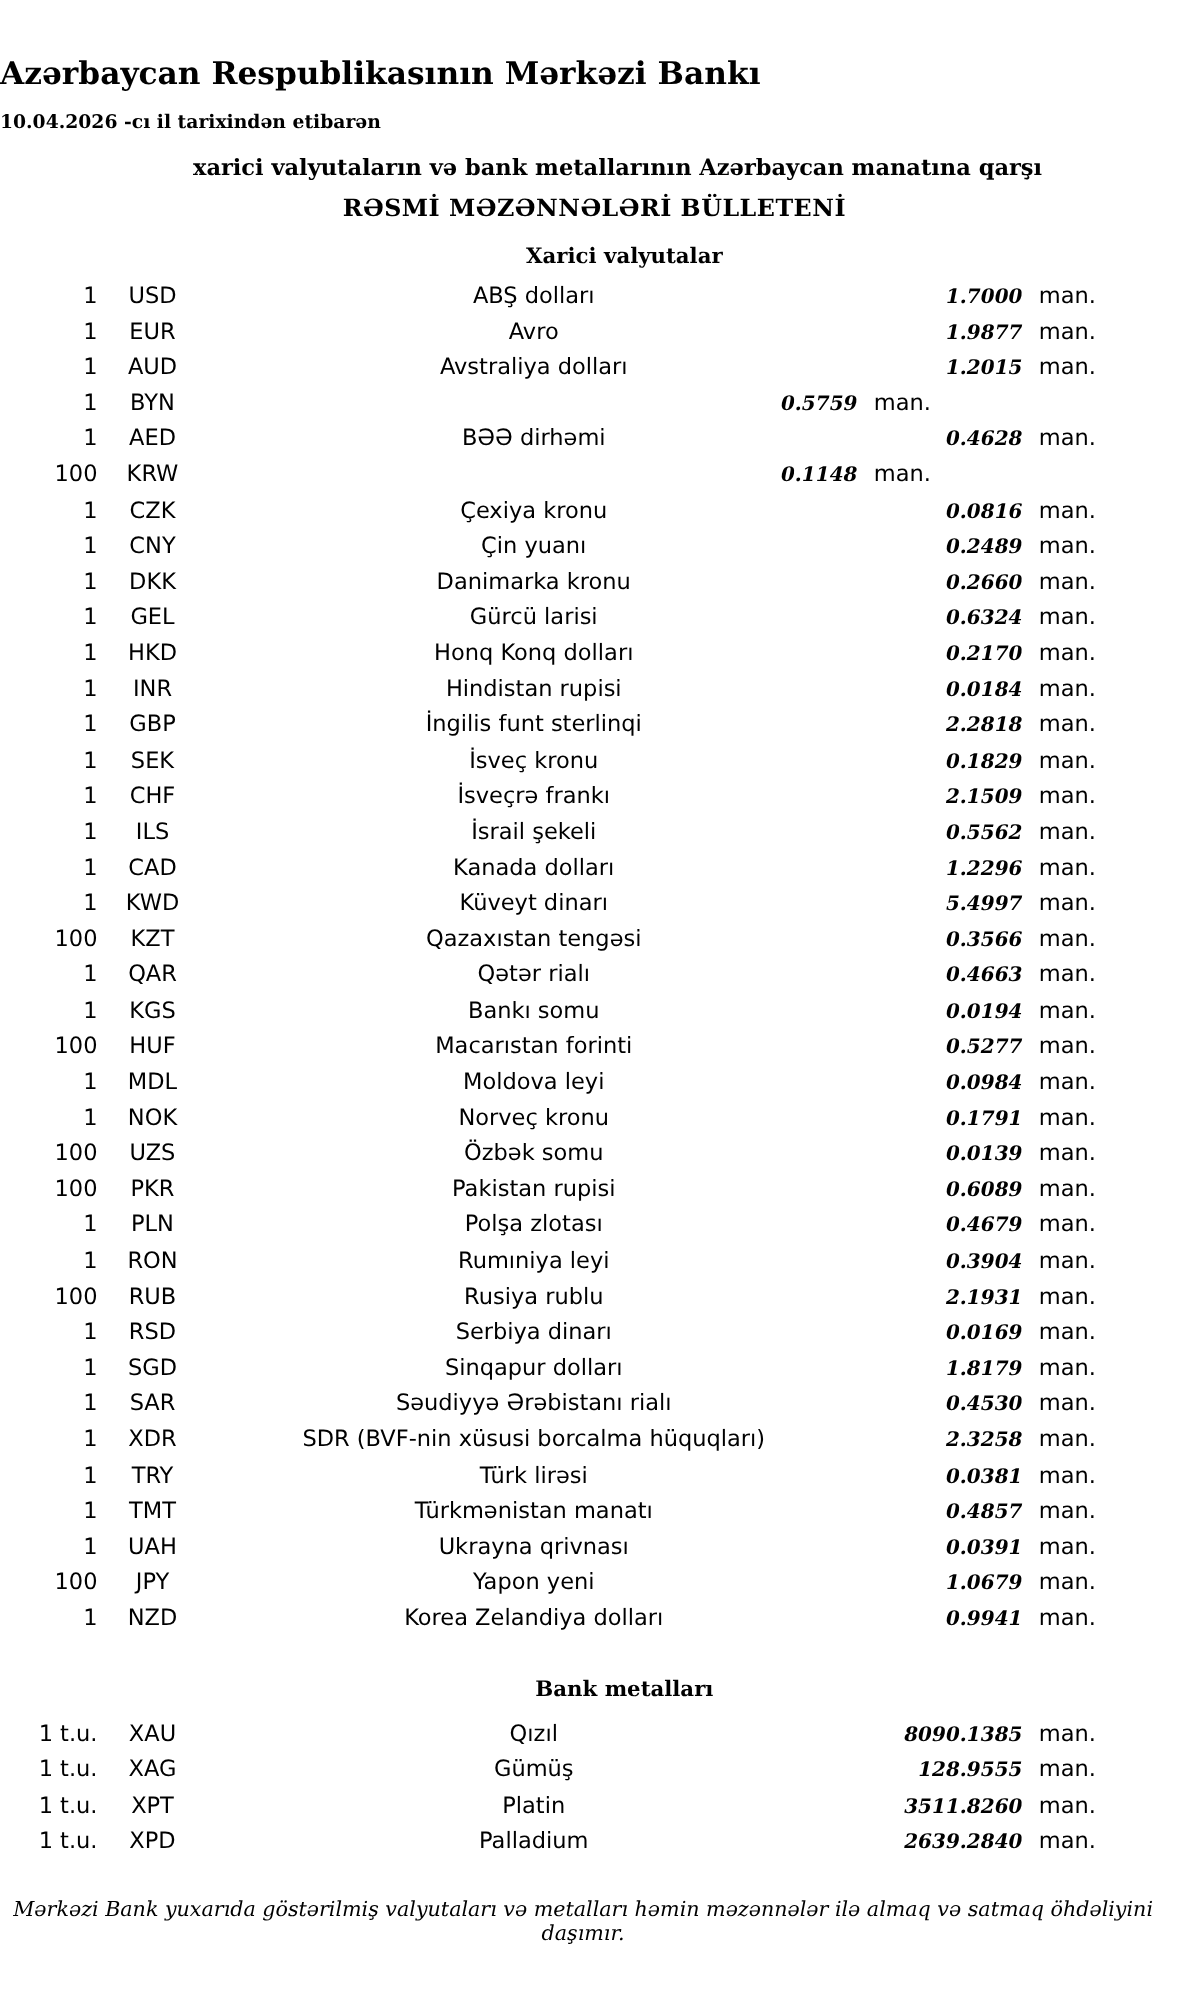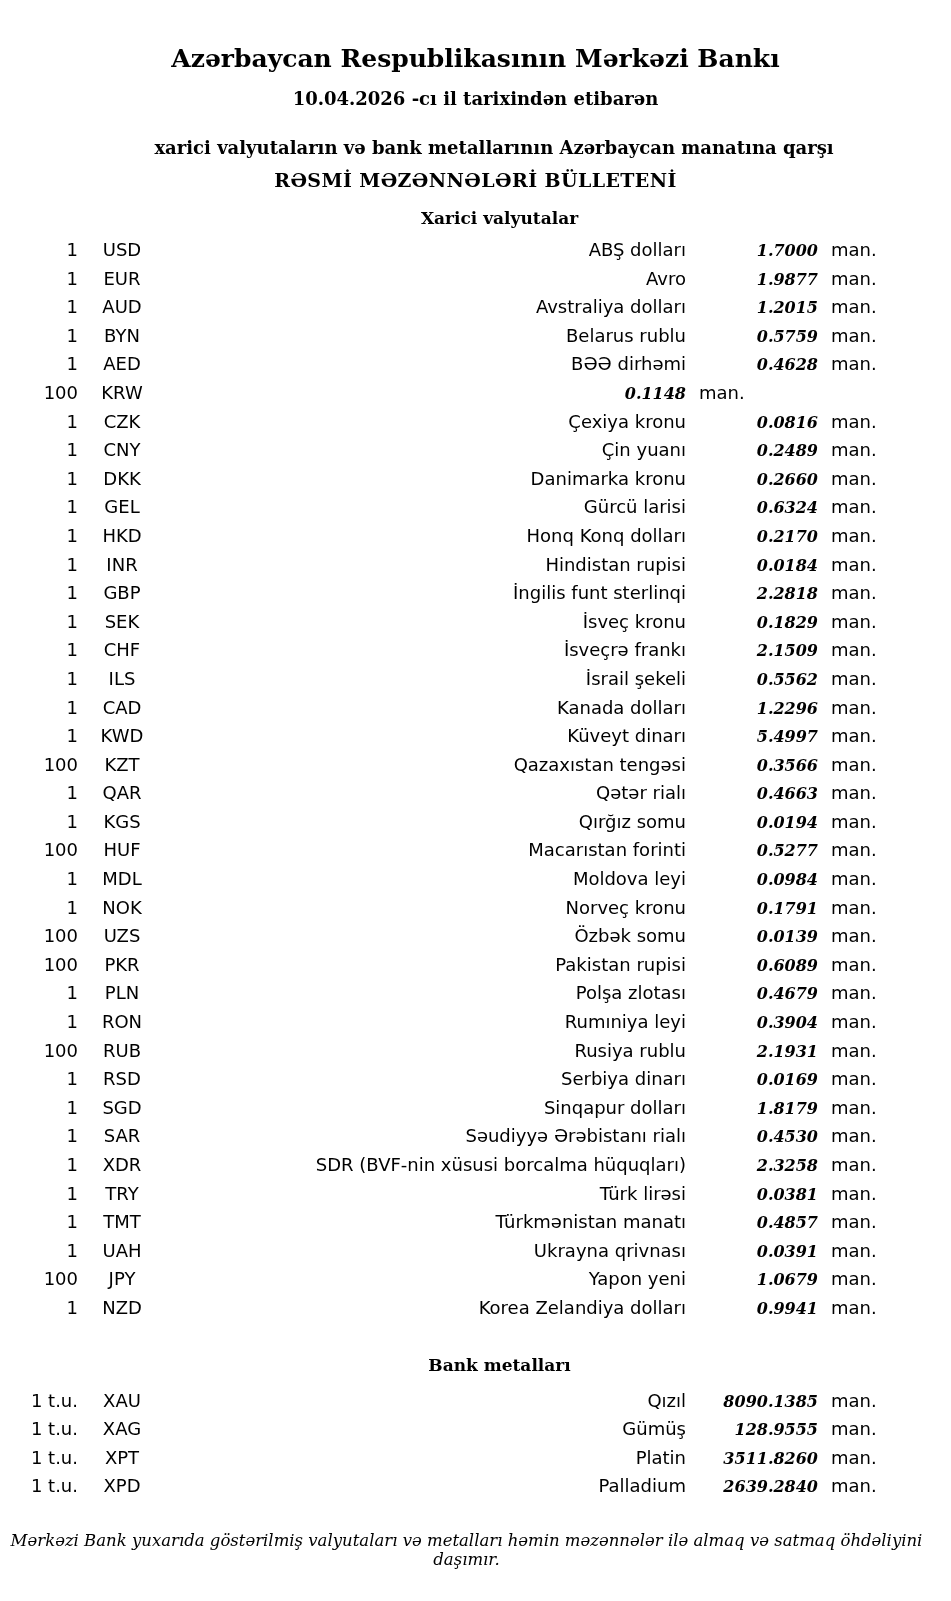--- a/index.html
+++ b/index.html
@@ -10,29 +10,28 @@
     background: #ffffff;
     color: #000000;
     box-sizing: border-box;
     padding-top: 44px;
     position: relative;
   }
   .title {
     font-family: "DejaVu Serif", "Liberation Serif", serif;
     font-weight: bold;
     font-size: 25px;
-    text-align: center;
     margin: 0 0 15px 0;
   }
   .date-line {
     font-family: "DejaVu Serif", "Liberation Serif", serif;
     font-weight: bold;
-    font-size: 18px;
-    text-align: center;
-    margin-bottom: 28px;
+    font-size: 15px;
+    text-align: left;
+    margin-bottom: 18px;
   }
   .subtitle {
     font-family: "DejaVu Serif", "Liberation Serif", serif;
     font-weight: bold;
     font-size: 18px;
     text-align: center;
     margin-bottom: 11px;
     padding-left: 37px;
   }
   .bulletin-title {
@@ -72,21 +71,21 @@
   }
   .rate-code {
     font-family: "DejaVu Sans", "Liberation Sans", sans-serif;
     font-size: 18px;
     text-align: center;
     white-space: nowrap;
   }
   .rate-name {
     font-family: "DejaVu Sans", "Liberation Sans", sans-serif;
     font-size: 18px;
-    text-align: right;
+    text-align: center;
     padding-left: 12px;
     white-space: nowrap;
   }
   .rate-value {
     font-family: "DejaVu Serif", "Liberation Serif", serif;
     font-weight: bold;
     font-style: italic;
     font-size: 16px;
     text-align: right;
     white-space: nowrap;
@@ -140,21 +139,20 @@
       <div class="rate-row">
         <span class="rate-qty">1</span>
         <span class="rate-code">AUD</span>
         <span class="rate-name">Avstraliya dolları</span>
         <span class="rate-value">1.2015</span>
         <span class="rate-unit">man.</span>
       </div>
       <div class="rate-row">
         <span class="rate-qty">1</span>
         <span class="rate-code">BYN</span>
-        <span class="rate-name">Belarus rublu</span>
         <span class="rate-value">0.5759</span>
         <span class="rate-unit">man.</span>
       </div>
       <div class="rate-row">
         <span class="rate-qty">1</span>
         <span class="rate-code">AED</span>
         <span class="rate-name">BƏƏ dirhəmi</span>
         <span class="rate-value">0.4628</span>
         <span class="rate-unit">man.</span>
       </div>
@@ -258,21 +256,21 @@
       <div class="rate-row">
         <span class="rate-qty">1</span>
         <span class="rate-code">QAR</span>
         <span class="rate-name">Qətər rialı</span>
         <span class="rate-value">0.4663</span>
         <span class="rate-unit">man.</span>
       </div>
       <div class="rate-row">
         <span class="rate-qty">1</span>
         <span class="rate-code">KGS</span>
-        <span class="rate-name">Qırğız somu</span>
+        <span class="rate-name">Bankı somu</span>
         <span class="rate-value">0.0194</span>
         <span class="rate-unit">man.</span>
       </div>
       <div class="rate-row">
         <span class="rate-qty">100</span>
         <span class="rate-code">HUF</span>
         <span class="rate-name">Macarıstan forinti</span>
         <span class="rate-value">0.5277</span>
         <span class="rate-unit">man.</span>
       </div>

